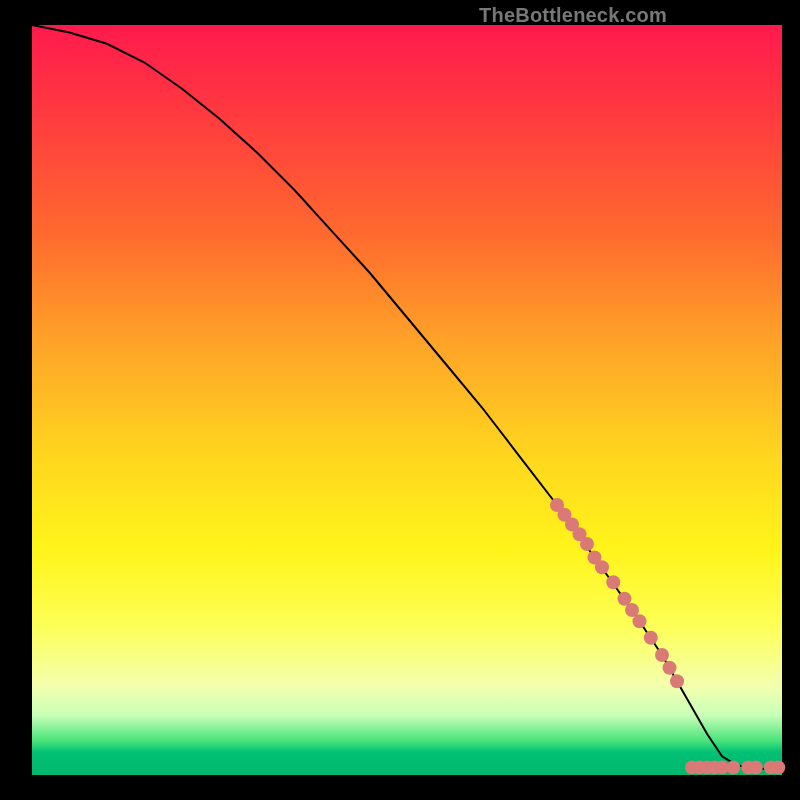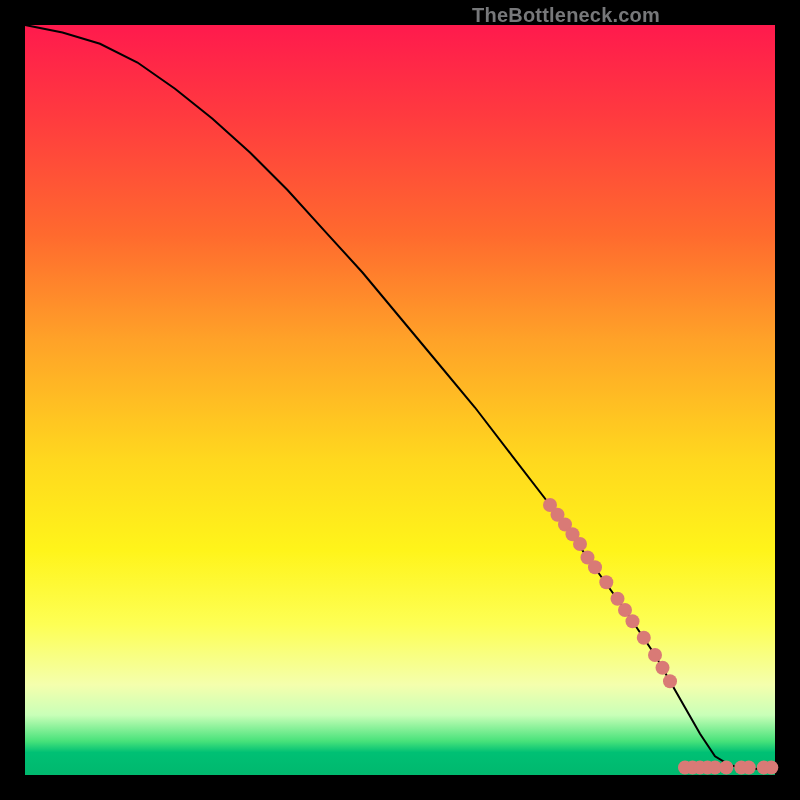--- a/index.html
+++ b/index.html
@@ -5,21 +5,21 @@
   html, body {
     margin: 0;
     padding: 0;
     width: 800px;
     height: 800px;
     background: #000;
     overflow: hidden;
   }
   .frame {
     position: absolute;
-    left: 0;
+    left: 7px;
     top: 0;
     width: 688px;
     height: 800px;
     background: #000;
   }
   .plot {
     position: absolute;
     left: 25px;
     top: 25px;
     width: 750px;

